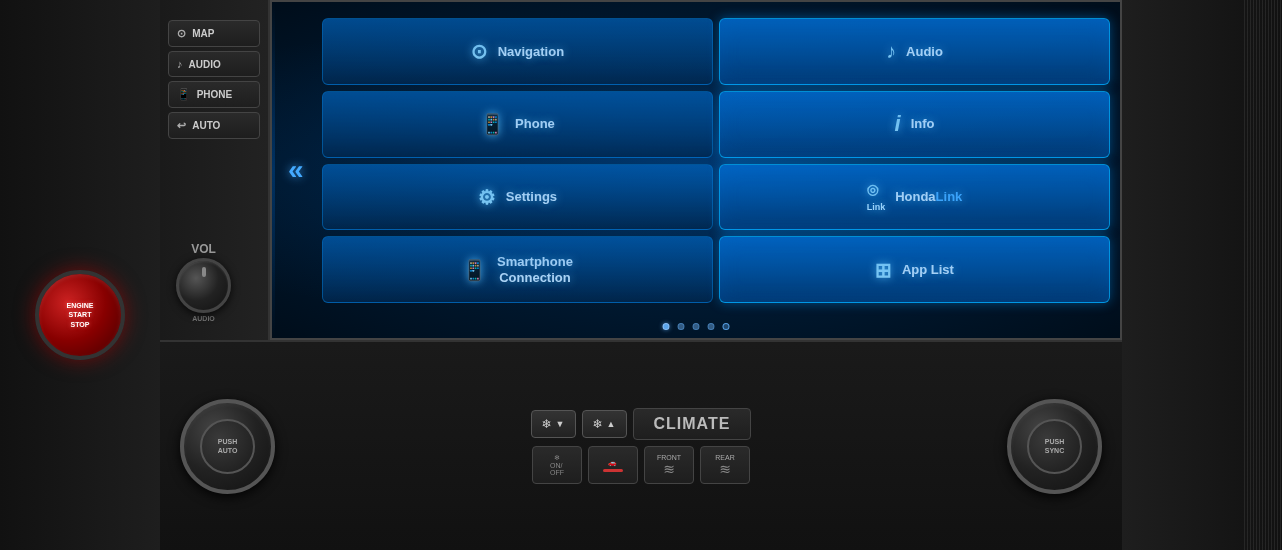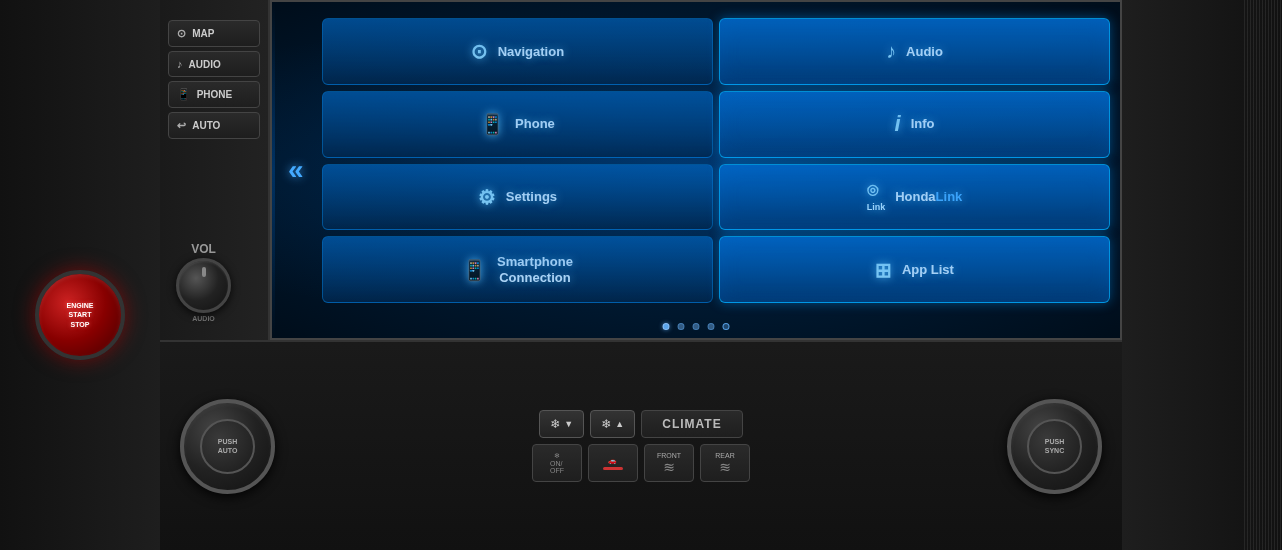--- a/index.html
+++ b/index.html
@@ -346,21 +346,21 @@
       display: flex;
       align-items: center;
       gap: 4px;
     }
 
     .climate-label-btn {
       background: linear-gradient(to bottom, #2a2a2a, #1e1e1e);
       border: 1px solid #444;
       border-radius: 4px;
       color: #bbb;
-      font-size: 12px;
+      font-size: 16px;
       font-weight: bold;
       padding: 6px 20px;
       cursor: pointer;
       letter-spacing: 1px;
     }
 
     .climate-bottom-row {
       display: flex;
       gap: 6px;
     }

